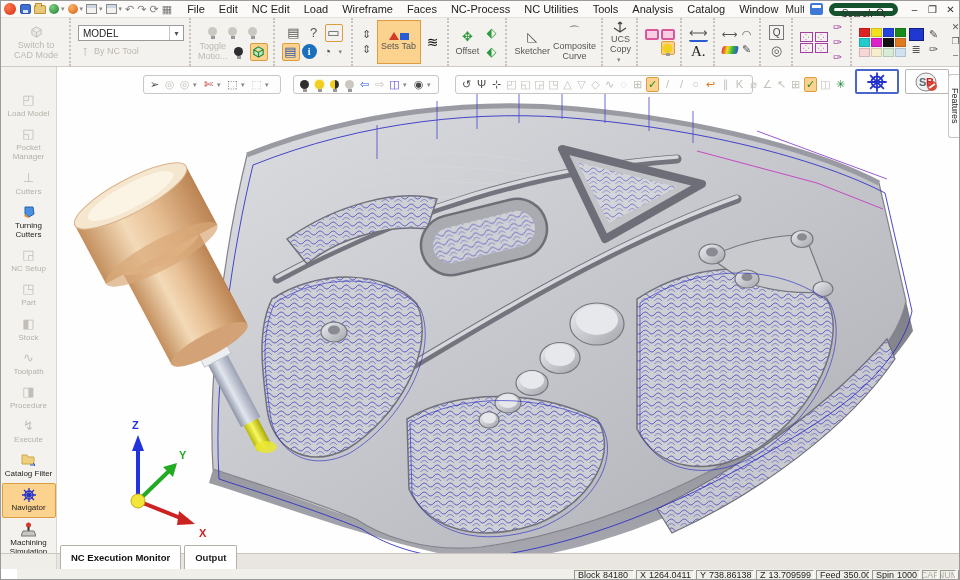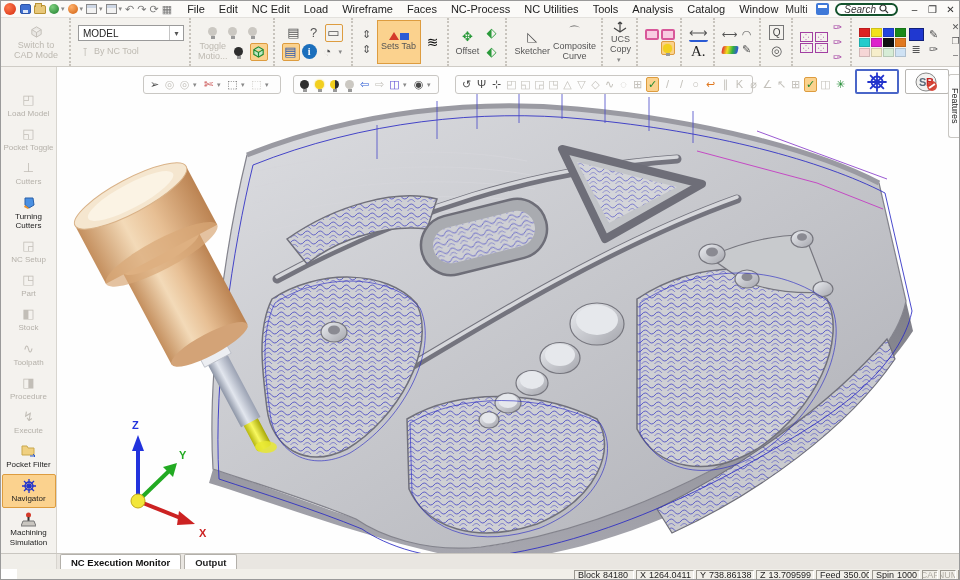--- a/index.html
+++ b/index.html
@@ -16,21 +16,21 @@
   .qf{width:12px;height:9px;background:#e8c87a;border:1px solid #b99334;border-radius:1px 2px 1px 1px;position:relative;}
   .qf:before{content:"";position:absolute;left:0;top:-3px;width:5px;height:3px;background:#e8c87a;border:1px solid #b99334;border-bottom:none;}
   .qdot-g{width:10px;height:10px;border-radius:50%;background:radial-gradient(circle at 35% 30%,#7ed07e,#1d7d2c);}
   .qdot-o{width:10px;height:10px;border-radius:50%;background:radial-gradient(circle at 35% 30%,#ffb06a,#d06010);}
   .qgrid{width:11px;height:10px;border:1px solid #8a8a8a;background:linear-gradient(#cdd6e4 0 3px,#f2f2f2 3px);}
   .menus{display:flex;align-items:center;height:100%;}
   .menu-item{padding:0 7px;height:100%;display:flex;align-items:center;cursor:default;}
   .doc-title{flex:1;text-align:center;color:#333;font-size:10.5px;white-space:nowrap;overflow:hidden;}
   .tb-doc-icon{width:13px;height:12px;background:#3f79d8;border-radius:2px;margin:0 6px;position:relative;flex:0 0 auto;}
   .tb-doc-icon:after{content:"";position:absolute;left:2px;top:2px;right:2px;height:3px;background:#fff;}
-  .searchbox{display:flex;align-items:center;gap:3px;background:#fff;border:2px solid #14532d;border-radius:8px;padding:0 7px;height:13px;font-size:10px;font-style:italic;color:#333;margin-right:8px;}
+  .searchbox{display:flex;gap:3px;background:#fff;border:5px solid #14532d;border-radius:8px;padding:0 7px;height:13px;font-size:10px;font-style:italic;color:#333;margin-right:8px;}
   .winbtns{display:flex;align-items:center;gap:1px;margin-right:2px;}
   .winbtn{width:17px;height:15px;display:flex;align-items:center;justify-content:center;font-size:10px;color:#333;cursor:default;}
   
   .ribbon{position:absolute;left:0;top:17px;width:960px;height:49px;background:#f4f2ee;border-bottom:1px solid #cfccc6;display:flex;align-items:stretch;overflow:hidden;}
   .rgroup{display:flex;align-items:center;gap:3px;padding:2px 5px 2px 7px;position:relative;border-left:2px dotted #c8c4bd;}
   .rgroup:first-child{border-left:none;}
   .rcol{display:flex;flex-direction:column;align-items:center;justify-content:center;gap:1px;}
   .rrow{display:flex;align-items:center;gap:2px;}
   .ric{min-width:18px;height:18px;display:flex;align-items:center;justify-content:center;font-size:13px;color:#555;border-radius:2px;line-height:1;}
   .ric.sm{min-width:14px;height:14px;font-size:11px;}
@@ -75,21 +75,21 @@
   .fic.gr{color:#c3c0ba;}
   .fic.or{color:#e07820;}
   .fdd{font-size:7px;color:#888;min-width:7px;}
   .vbtn{position:absolute;top:2px;width:44px;height:25px;background:#fff;border:1px solid #b8b6b2;border-radius:2px;display:flex;align-items:center;justify-content:center;}
   .vbtn.sel{border:2px solid #4a66c8;}
   .features-tab{position:absolute;right:0;top:7px;width:13px;height:64px;background:#fdfdfd;border:1px solid #c9c7c3;border-right:none;border-radius:3px 0 0 3px;display:flex;align-items:center;justify-content:center;}
   .features-tab span{writing-mode:vertical-rl;font-size:9px;color:#222;}
   
   .tabbar{position:absolute;left:0;top:552px;width:960px;height:16px;background:#e9e6e1;border-top:1px solid #c9c6c0;display:flex;align-items:flex-end;}
   .tabbar .corner{width:56px;height:100%;background:#f0eee9;border-right:1px solid #d8d5cf;}
-  .tab{height:15px;background:#fff;border:1px solid #b3b0aa;border-bottom:none;margin-left:3px;padding:0 10px;font-size:9.5px;font-weight:bold;color:#111;display:flex;align-items:center;border-radius:2px 2px 0 0;}
+  .tab{height:24px;background:#fff;border:1px solid #b3b0aa;border-bottom:none;margin-left:3px;padding:0 10px;font-size:9.5px;font-weight:bold;color:#111;display:flex;align-items:center;border-radius:2px 2px 0 0;}
   .tab.inactive{color:#222;}
   .statusbar{position:absolute;left:16px;top:568px;width:960px;height:12px;background:#f1efe9;display:flex;align-items:center;justify-content:flex-end;gap:2px;padding-right:3px;font-size:9px;color:#222;}
   .spanel{height:11px;background:#f1efe9;border:1px solid;border-color:#9a978f #ffffff #ffffff #9a978f;display:flex;align-items:center;gap:3px;padding:0 3px;overflow:hidden;white-space:nowrap;}
   .spanel b{font-weight:normal;}
   .slock{width:16px;justify-content:center;color:#b0aca4;}
 </style>
 </head>
 <body>
 
 <div class="app">
@@ -335,21 +335,21 @@
     </div>
   </div>
 
   <div class="sidebar">
     <div class="sb-item">
       <span class="sb-icon">◰</span>
       <span class="sb-label">Load Model</span>
     </div>
     <div class="sb-item">
       <span class="sb-icon">◱</span>
-      <span class="sb-label">Pocket Toggle</span>
+      <span class="sb-label">Pocket Manager</span>
     </div>
     <div class="sb-item">
       <span class="sb-icon">⊥</span>
       <span class="sb-label">Cutters</span>
     </div>
     <div class="sb-item en">
       <span class="sb-icon"><svg width="15" height="14">
             <path d="M4,2 12,2 13,9 8,12 4,9 Z" fill="#4a90e2" stroke="#2a60a8"></path>
             <path d="M4,9 8,12 7,13 3,11 Z" fill="#e8902a"></path>
           </svg></span>
@@ -377,21 +377,21 @@
     </div>
     <div class="sb-item">
       <span class="sb-icon">↯</span>
       <span class="sb-label">Execute</span>
     </div>
     <div class="sb-item en">
       <span class="sb-icon"><svg width="16" height="13">
             <path d="M1,4 1,11 13,11 13,4 7,4 6,2 1,2 Z" fill="#f0d080" stroke="#c9a84c"></path>
             <path d="M9,12 14,12 12,10 M14,12 12,14" stroke="#2a5ad4" fill="none"></path>
           </svg></span>
-      <span class="sb-label">Pocket Filter</span>
+      <span class="sb-label">Catalog Filter</span>
     </div>
     <div class="sb-item en active">
       <span class="sb-icon"><svg width="16" height="16" viewBox="0 0 16 16">
             <g stroke="#2233cc" fill="none" stroke-width="1.3">
               <circle cx="8" cy="8" r="4"></circle>
               <path d="M8,1 8,15 M1,8 15,8 M3,3 13,13 M13,3 3,13"></path>
             </g>
             <circle cx="8" cy="8" r="1.6" fill="#2233cc"></circle>
           </svg></span>
       <span class="sb-label">Navigator</span>

